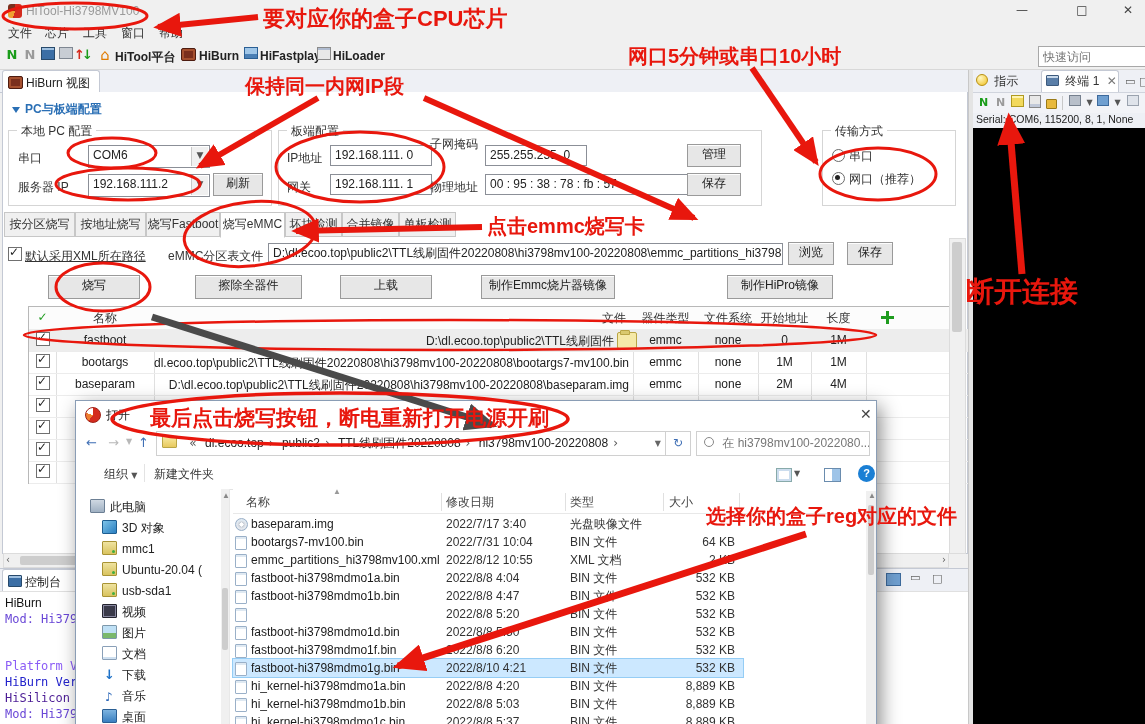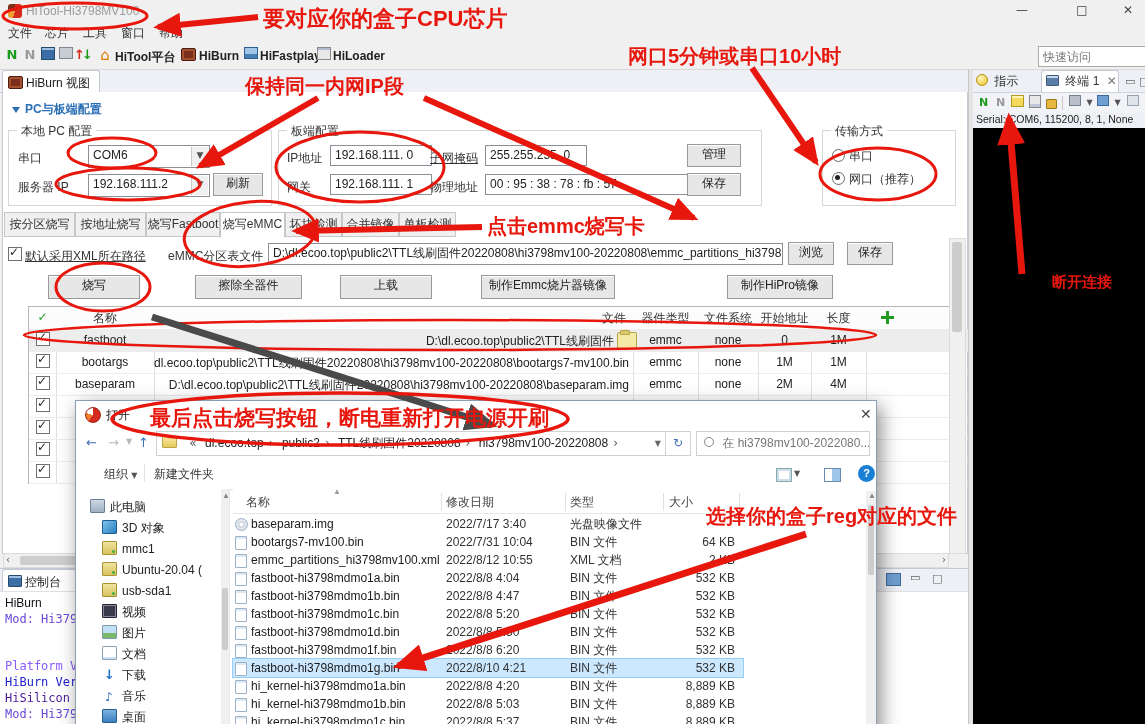--- a/index.html
+++ b/index.html
@@ -183,21 +183,21 @@
   </div>
   <div class="btn" style="left:213px;top:173px;width:48px;height:21px;z-index:5;">刷新</div>
 
   <div class="groupbox" style="left:278px;top:130px;width:482px;height:74px;z-index:4;">
     <div class="group-title nowrap">板端配置</div>
   </div>
   <div class="abs fld-label" style="left:287px;top:150px;z-index:5;">IP地址</div>
   <div class="inputbox" style="left:330px;top:145px;width:92px;height:17px;z-index:5;">192.168.111. 0</div>
   <div class="abs fld-label" style="left:287px;top:179px;z-index:5;">网关</div>
   <div class="inputbox" style="left:330px;top:174px;width:92px;height:17px;z-index:5;">192.168.111. 1</div>
-  <div class="abs fld-label" style="left:430px;top:150px;z-index:5;text-decoration:underline;">子网掩码</div>
+  <div class="abs fld-label" style="left:430px;top:136px;z-index:5;">子网掩码</div>
   <div class="inputbox" style="left:485px;top:145px;width:92px;height:17px;z-index:5;">255.255.255. 0</div>
   <div class="abs fld-label" style="left:430px;top:179px;z-index:5;">物理地址</div>
   <div class="inputbox" style="left:485px;top:174px;width:193px;height:17px;z-index:5;">00  :  95  :  38  :  78  :  fb  :  57</div>
   <div class="btn" style="left:687px;top:144px;width:52px;height:21px;z-index:5;">管理</div>
   <div class="btn" style="left:687px;top:173px;width:52px;height:21px;z-index:5;">保存</div>
 
   <div class="groupbox" style="left:822px;top:130px;width:132px;height:74px;z-index:4;">
     <div class="group-title nowrap">传输方式</div>
   </div>
   <div class="radio" style="left:832px;top:149px;z-index:5;"></div>
@@ -449,21 +449,20 @@
         </div>
       <div class="frow" style="top:98px;">
           <span class="ficon"></span>
           <span class="fname">fastboot-hi3798mdmo1b.bin</span>
           <span class="fdate">2022/8/8 4:47</span>
           <span class="ftype">BIN 文件</span>
           <span class="fsize">532 KB</span>
         </div>
       <div class="frow" style="top:116px;">
           <span class="ficon"></span>
-          <span class="fname">fastboot-hi3798mdmo1c.bin</span>
           <span class="fdate">2022/8/8 5:20</span>
           <span class="ftype">BIN 文件</span>
           <span class="fsize">532 KB</span>
         </div>
       <div class="frow" style="top:134px;">
           <span class="ficon"></span>
           <span class="fname">fastboot-hi3798mdmo1d.bin</span>
           <span class="fdate">2022/8/8 5:50</span>
           <span class="ftype">BIN 文件</span>
           <span class="fsize">532 KB</span>
@@ -536,15 +535,15 @@
     <ellipse cx="340" cy="419" rx="228" ry="26" fill="none" stroke="#e8170d" stroke-width="3.5"></ellipse>
     <line x1="806" y1="534" x2="398" y2="666" stroke="#e8170d" stroke-width="7" marker-end="url(#ah)"></line>
     <line x1="1022" y1="274" x2="1009" y2="118" stroke="#e8170d" stroke-width="7" marker-end="url(#ah)"></line>
   </svg>
   <div class="ann-text" style="left:263px;top:4px;font-size:22px;">要对应你的盒子CPU芯片</div>
   <div class="ann-text" style="left:628px;top:43px;font-size:20px;">网口5分钟或串口10小时</div>
   <div class="ann-text" style="left:245px;top:73px;font-size:20px;">保持同一内网IP段</div>
   <div class="ann-text" style="left:487px;top:213px;font-size:20px;">点击emmc烧写卡</div>
   <div class="ann-text" style="left:150px;top:404px;font-size:21px;">最后点击烧写按钮，断电重新打开电源开刷</div>
   <div class="ann-text" style="left:706px;top:503px;font-size:20px;">选择你的盒子reg对应的文件</div>
-  <div class="ann-text" style="left:1052px;top:273px;font-size:15px;">断开连接</div>
+  <div class="ann-text" style="left:966px;top:273px;font-size:28px;">断开连接</div>
 
 </div>
 
 </body></html>

